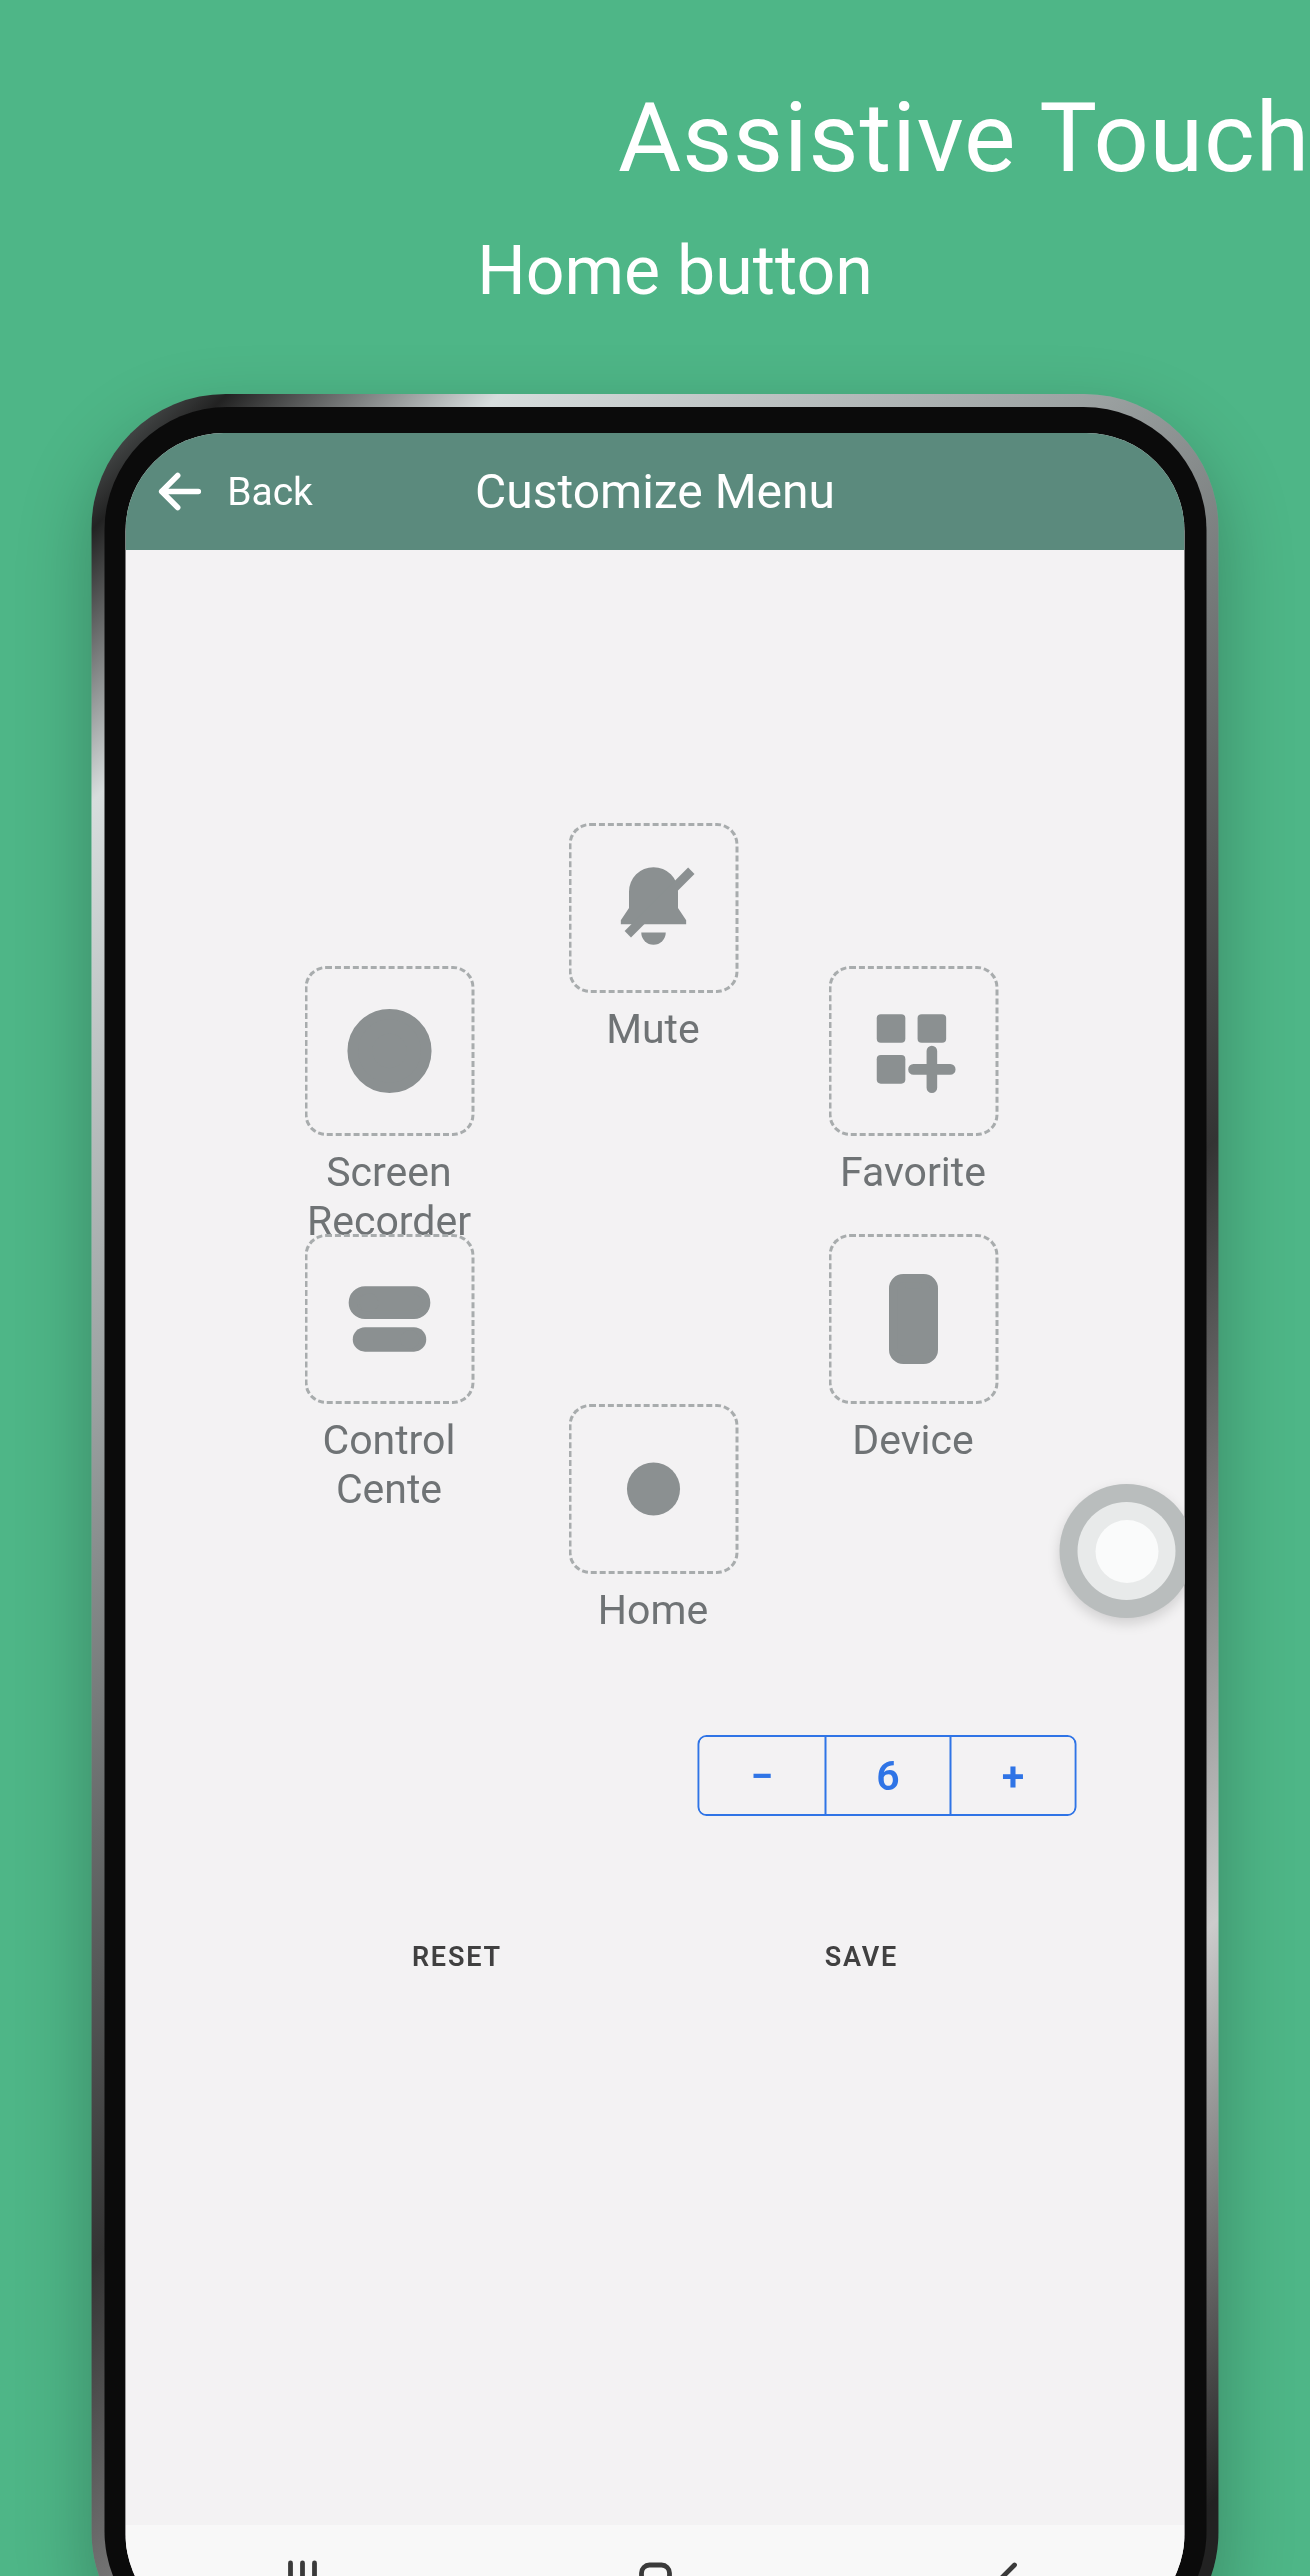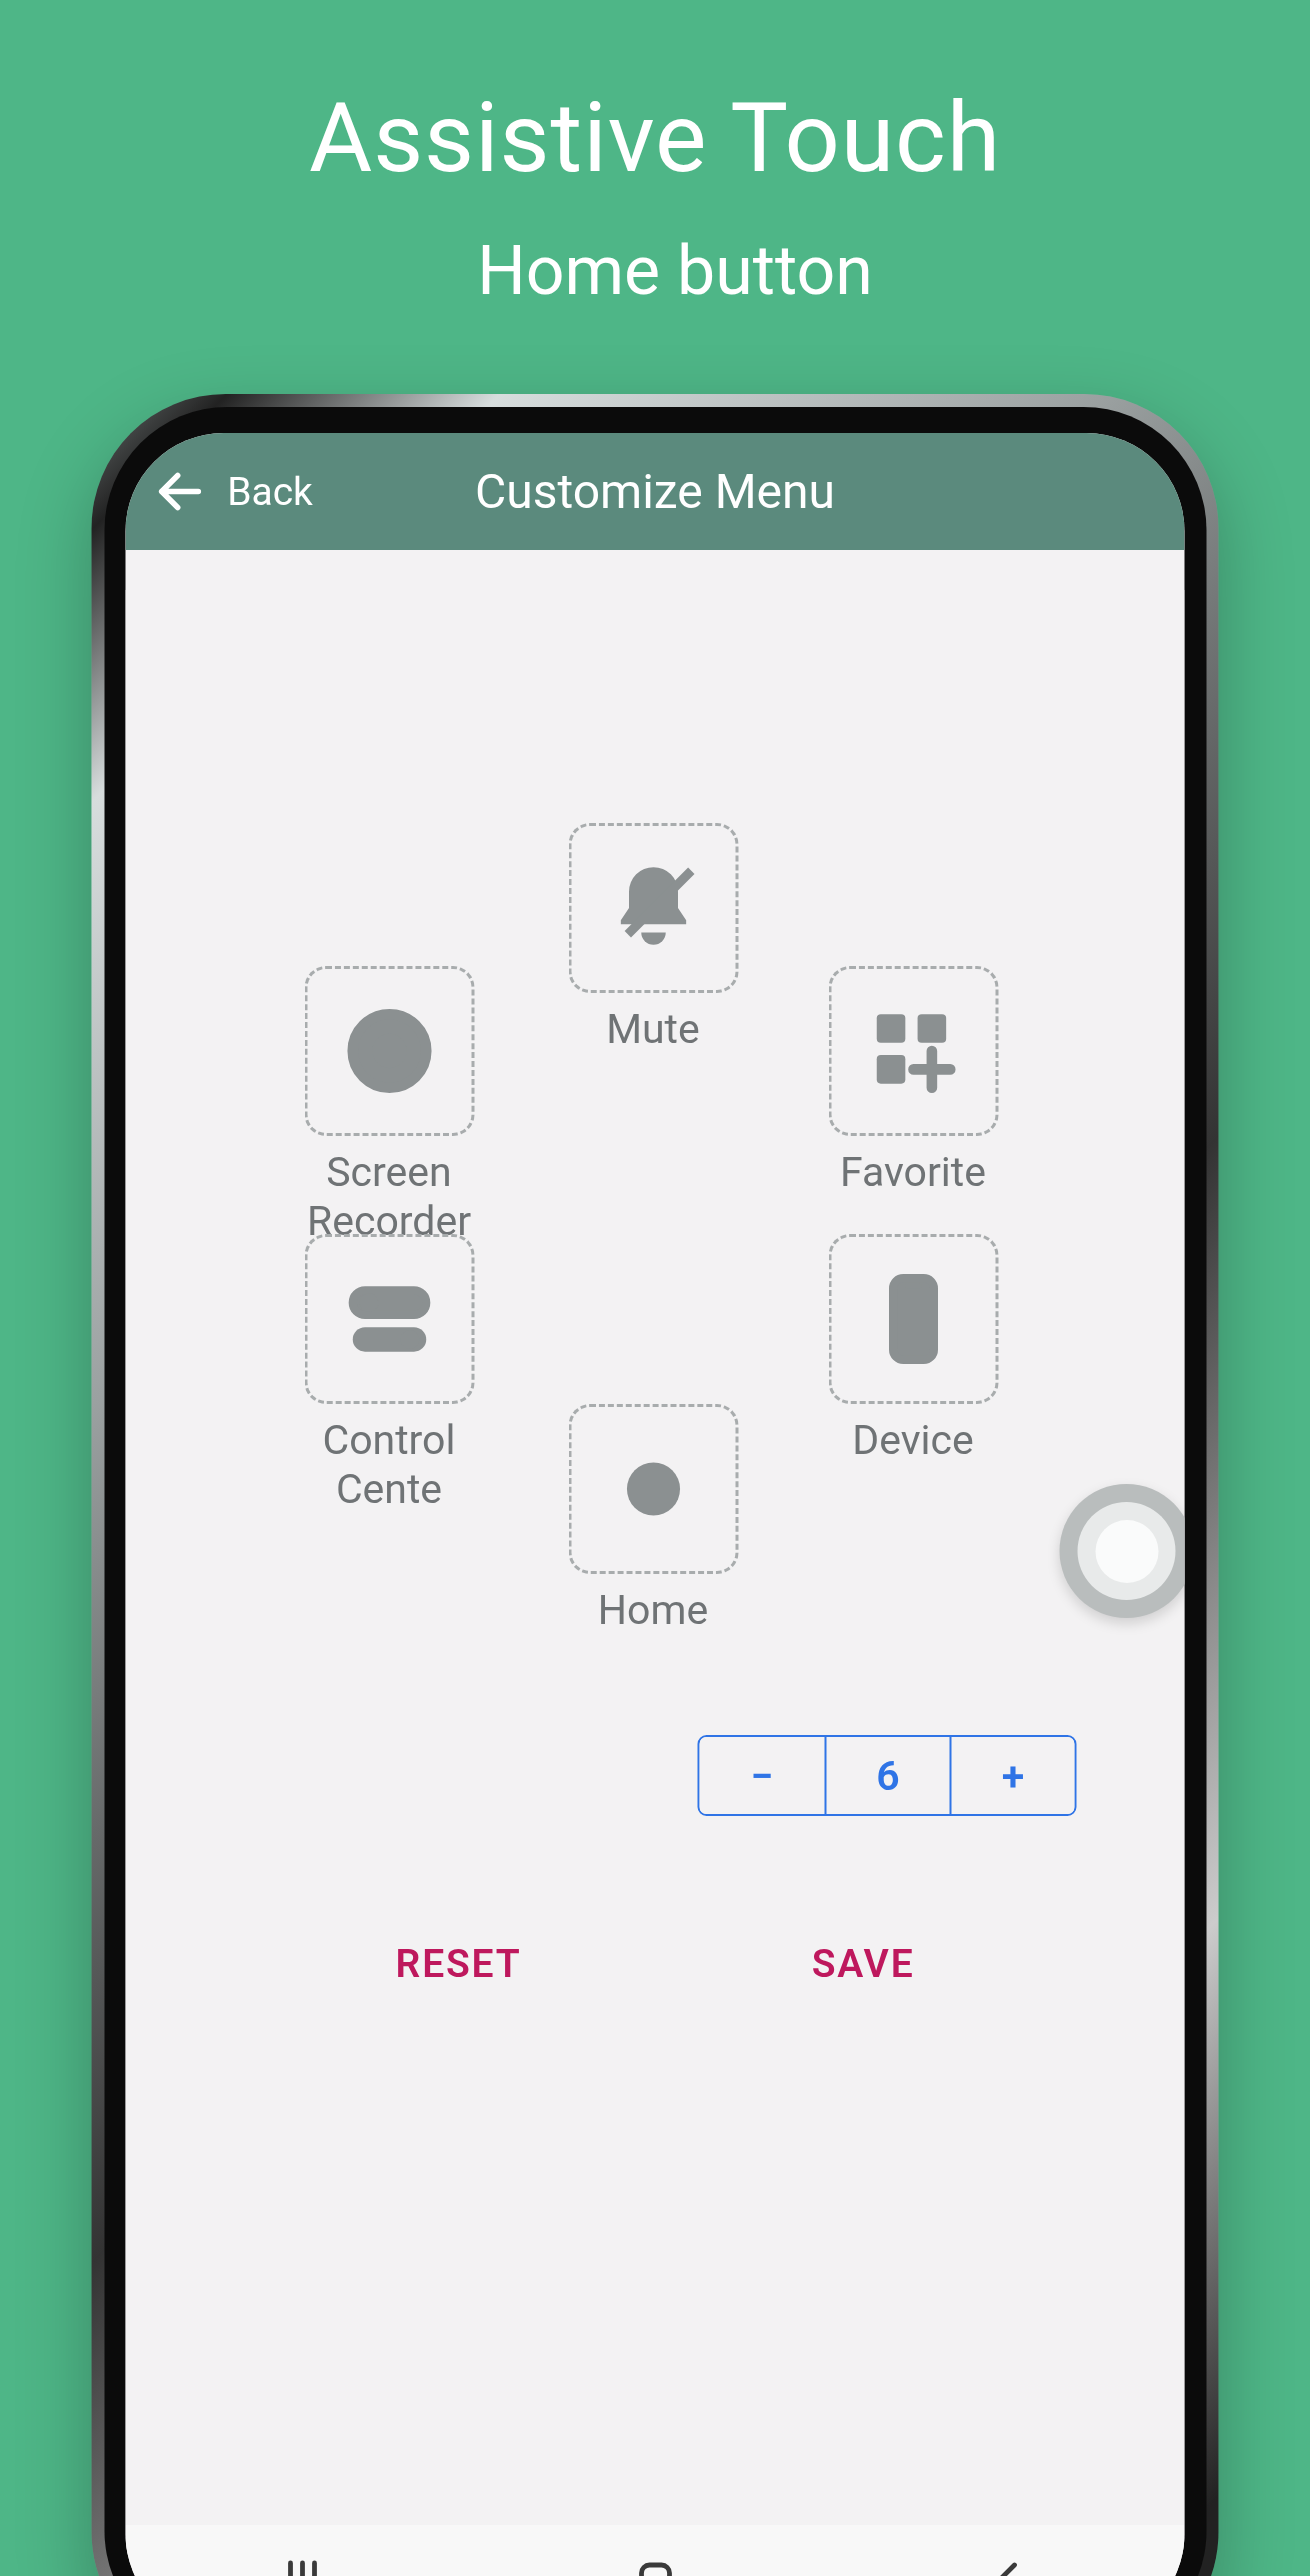--- a/index.html
+++ b/index.html
@@ -18,20 +18,21 @@
     top: 81px;
     left: 0;
     width: 100%;
     text-align: center;
     color: #ffffff;
   }
   .page-header h1 {
     font-size: 97px;
     font-weight: 400;
     letter-spacing: 0.9px;
+    text-align: right;
   }
   .page-header h2 {
     margin-top: 36px;
     font-size: 68px;
     font-weight: 400;
     margin-left: 40px;
   }
 
   
   .phone-wrap {
@@ -200,24 +201,24 @@
   
   .btn-row {
     position: absolute;
     top: 1351px;
     left: 0; right: 0;
     display: flex;
     justify-content: space-around;
     padding: 0 125px;
   }
   .text-btn {
-    font-size: 39px;
+    font-size: 27px;
     font-weight: 600;
     letter-spacing: 1.8px;
-    color: #be185d;
+    color: #404040;
   }
 
   
   .navbar {
     position: absolute;
     left: 0; right: 0; bottom: 0;
     height: 107px;
     background: #f8f8f8;
     display: flex;
     align-items: center;

